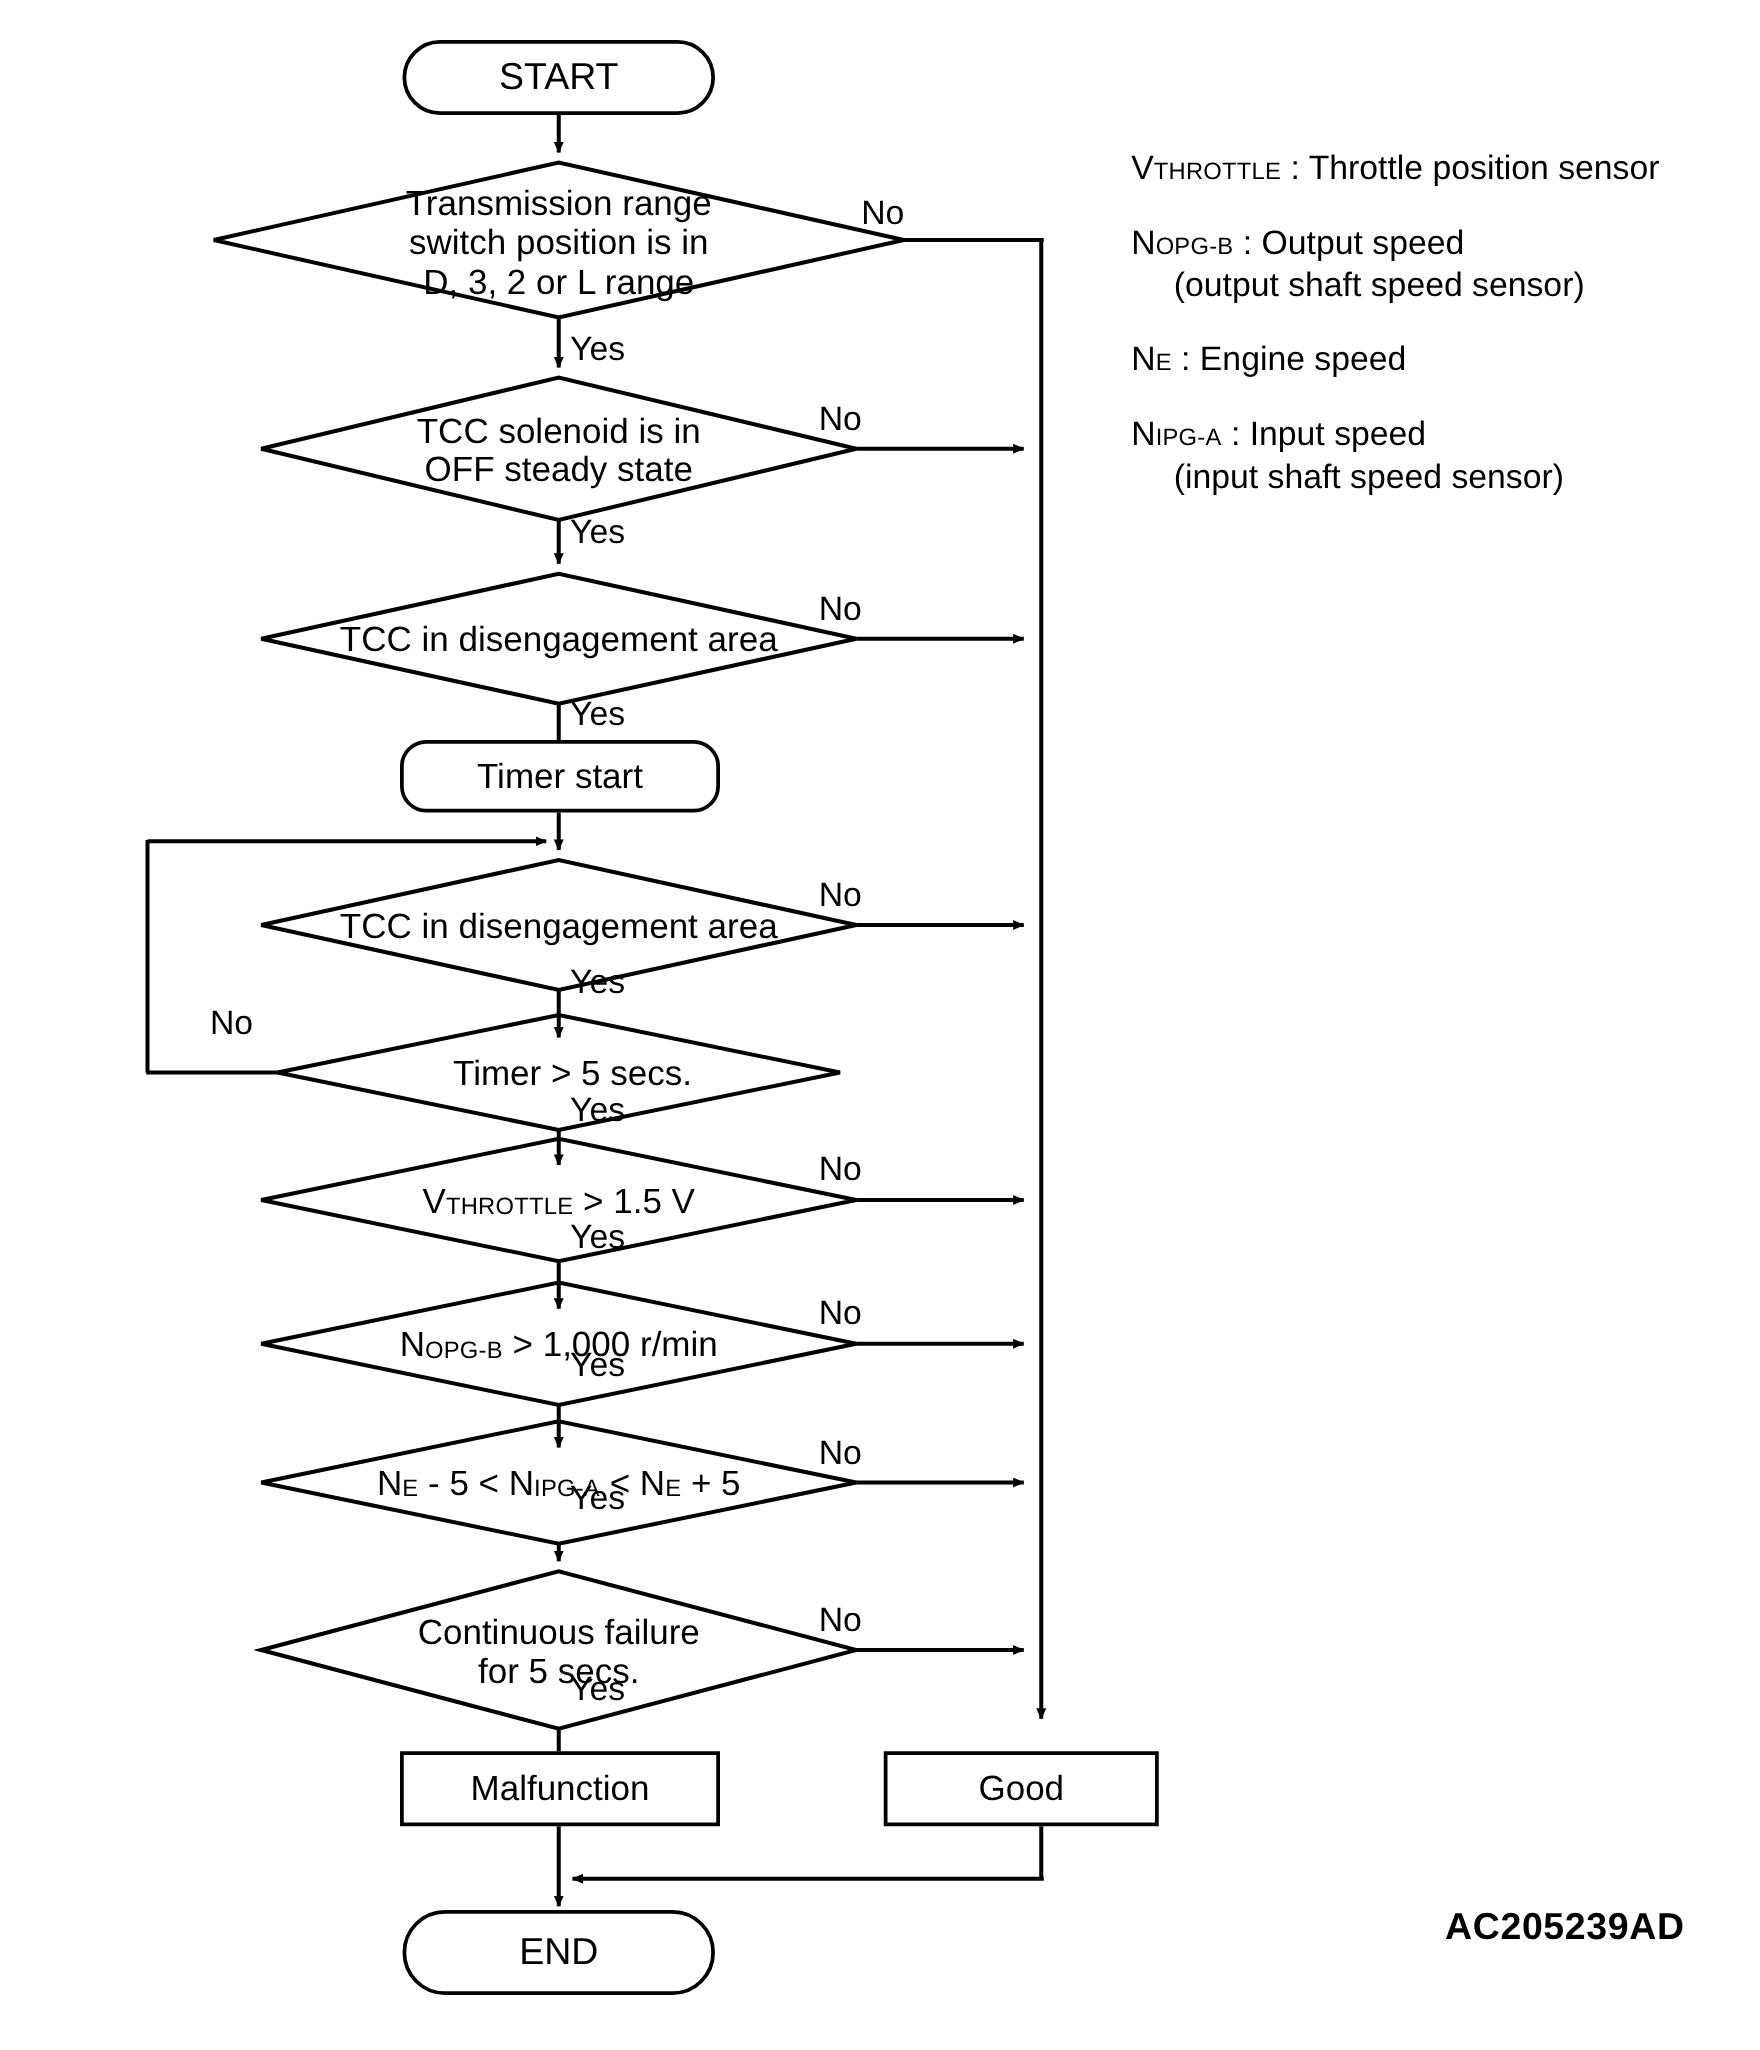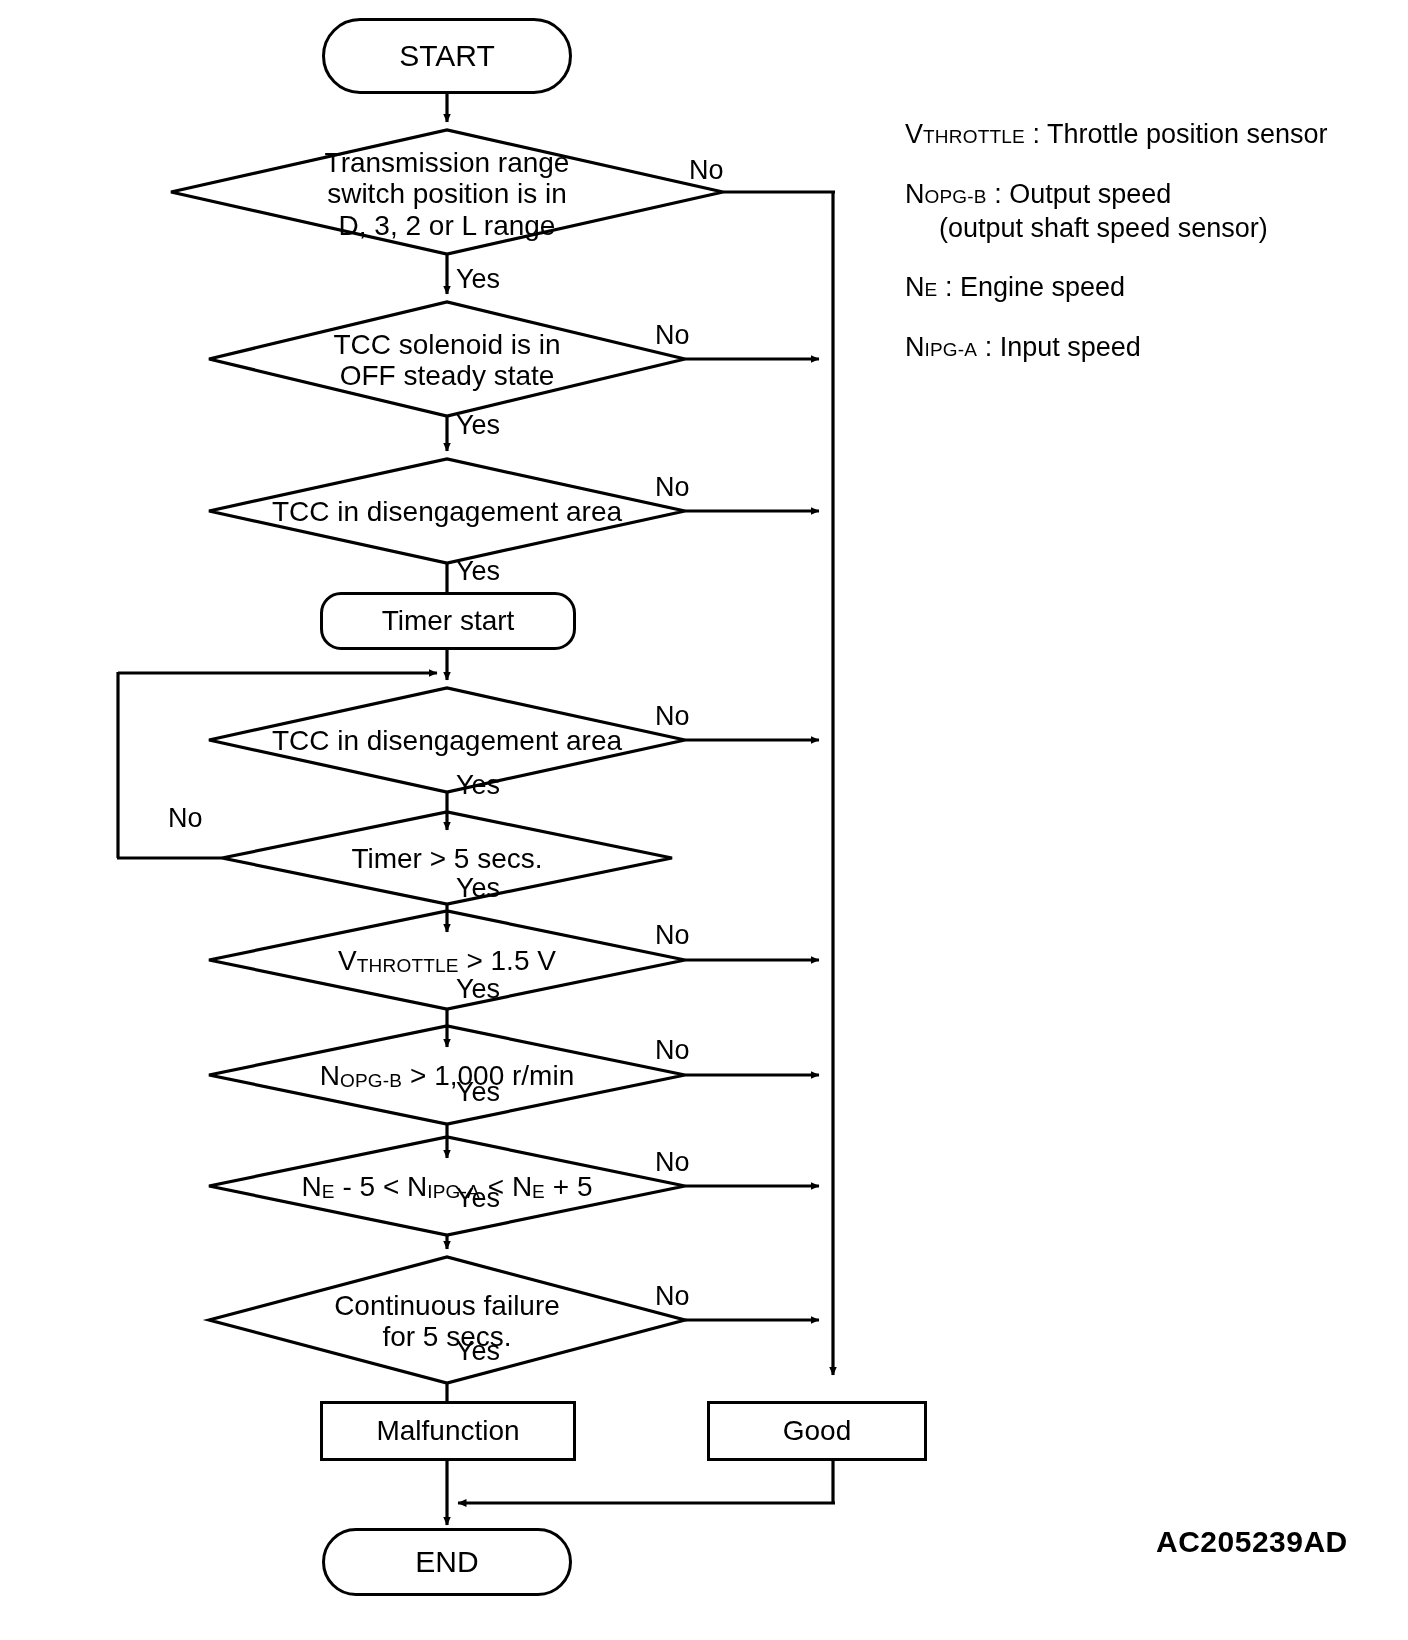--- a/index.html
+++ b/index.html
@@ -67,21 +67,21 @@
 
     <line x1="222" y1="858" x2="117" y2="858"></line>
     <line x1="118" y1="858" x2="118" y2="672"></line>
     <line x1="118" y1="673" x2="437" y2="673" marker-end="url(#arr)"></line>
 
     <line x1="833" y1="1460" x2="833" y2="1504"></line>
     <line x1="835" y1="1503" x2="458" y2="1503" marker-end="url(#arr)"></line>
   </g>
 </svg>
 
-<div class="node terminator" style="left:322px;top:18px;width:250px;height:76px;">START</div>
+<div class="node terminator" style="left:322px;top:32px;width:250px;height:60px;">START</div>
 
 <div class="node process" style="left:320px;top:592px;width:256px;height:58px;border-radius:21px;">Timer start</div>
 
 <div class="node process" style="left:320px;top:1401px;width:256px;height:60px;">Malfunction</div>
 
 <div class="node process" style="left:707px;top:1401px;width:220px;height:60px;">Good</div>
 
 <div class="node terminator" style="left:322px;top:1528px;width:250px;height:68px;">END</div>
 
 <div class="dia-label" style="left:247px;top:144px;width:400px;height:100px;flex-direction:column;">
@@ -92,21 +92,21 @@
 
 <div class="dia-label" style="left:267px;top:322px;width:360px;height:76px;flex-direction:column;">
   <span>TCC solenoid is in</span>
   <span>OFF steady state</span>
 </div>
 
 <div class="dia-label" style="left:247px;top:495px;width:400px;height:34px;">TCC in disengagement area</div>
 
 <div class="dia-label" style="left:247px;top:724px;width:400px;height:34px;">TCC in disengagement area</div>
 
-<div class="dia-label" style="left:267px;top:842px;width:360px;height:34px;">Timer &gt; 5 secs.</div>
+<div class="dia-label" style="left:278px;top:842px;width:360px;height:34px;">Timer &gt; 5 secs.</div>
 
 <div class="dia-label" style="left:247px;top:944px;width:400px;height:34px;">
   <span>V</span>
     <span class="sub" style="position:relative;top:5px;">THROTTLE</span>
     <span>&nbsp;&gt; 1.5 V</span>
 </div>
 
 <div class="dia-label" style="left:247px;top:1059px;width:400px;height:34px;">
   <span>N</span>
     <span class="sub" style="position:relative;top:5px;">OPG-B</span>
@@ -154,16 +154,17 @@
   </div>
   <div class="row">
     <span>N</span><span class="sub">OPG-B</span><span> : </span><span>Output speed</span>
     <span class="indent2">(output shaft speed sensor)</span>
   </div>
   <div class="row">
     <span>N</span><span class="sub">E</span><span> : </span><span>Engine speed</span>
   </div>
   <div class="row">
     <span>N</span><span class="sub">IPG-A</span><span> : </span><span>Input speed</span>
+    <span class="indent2">(input shaft speed sensor)</span>
   </div>
 </div>
 
 <div class="code" style="left:1156px;top:1525px;">AC205239AD</div>
 
 </body></html>

